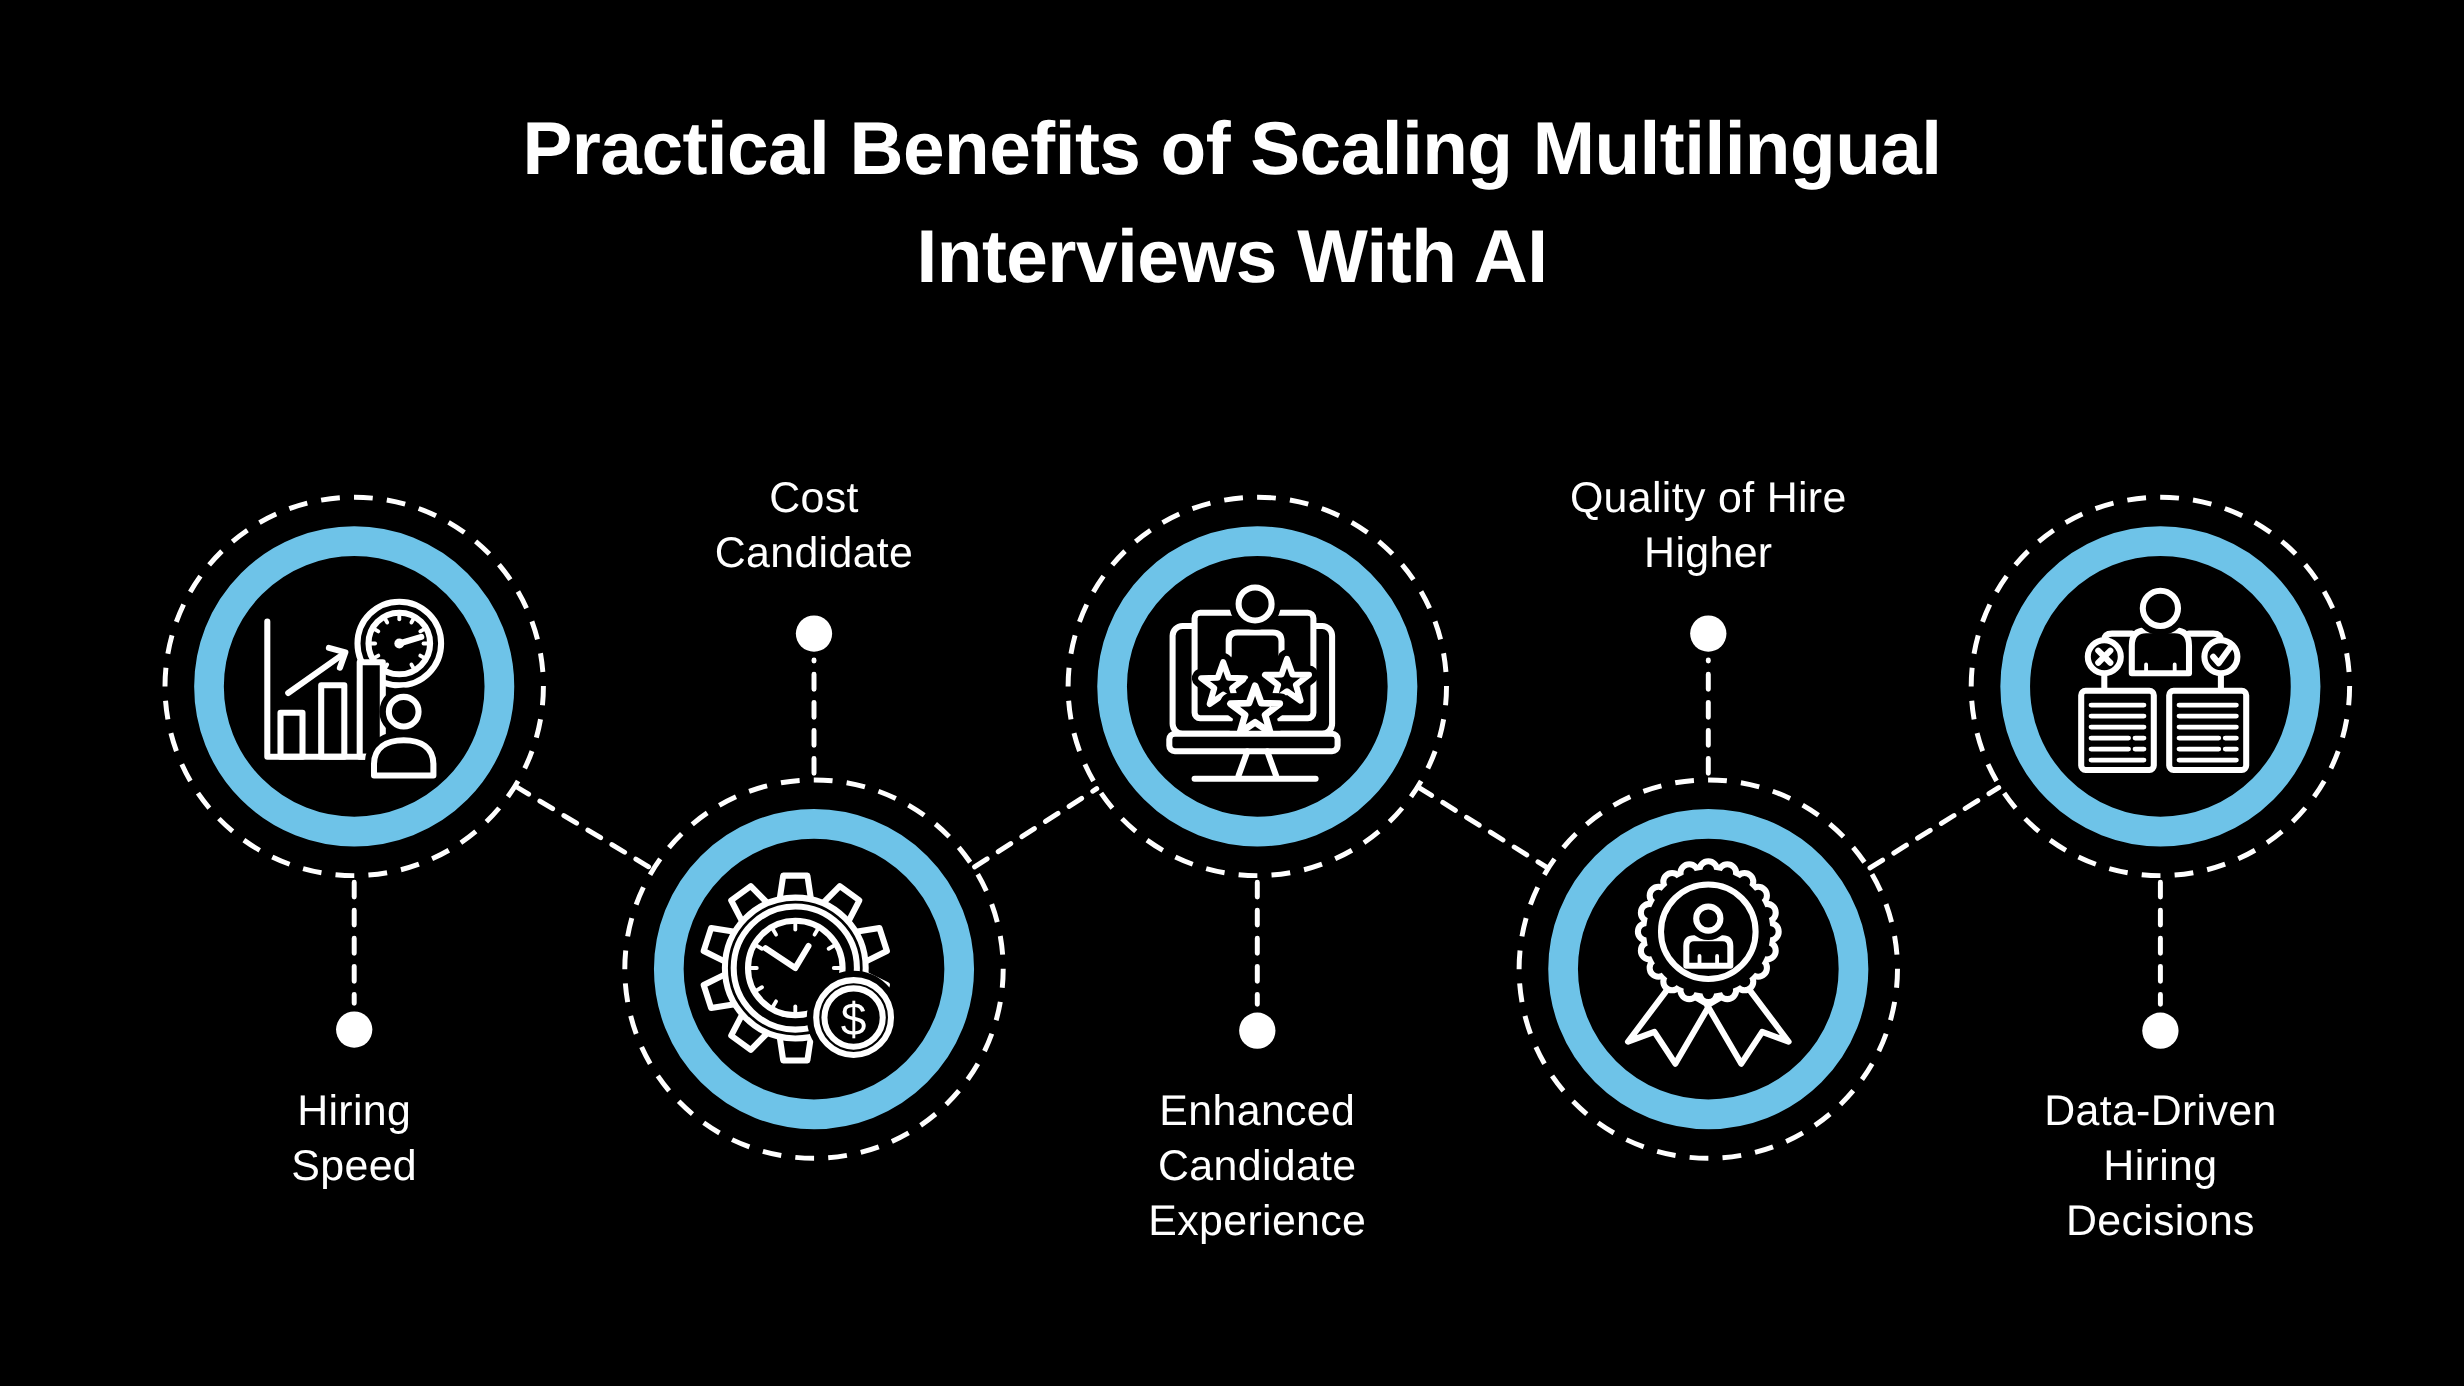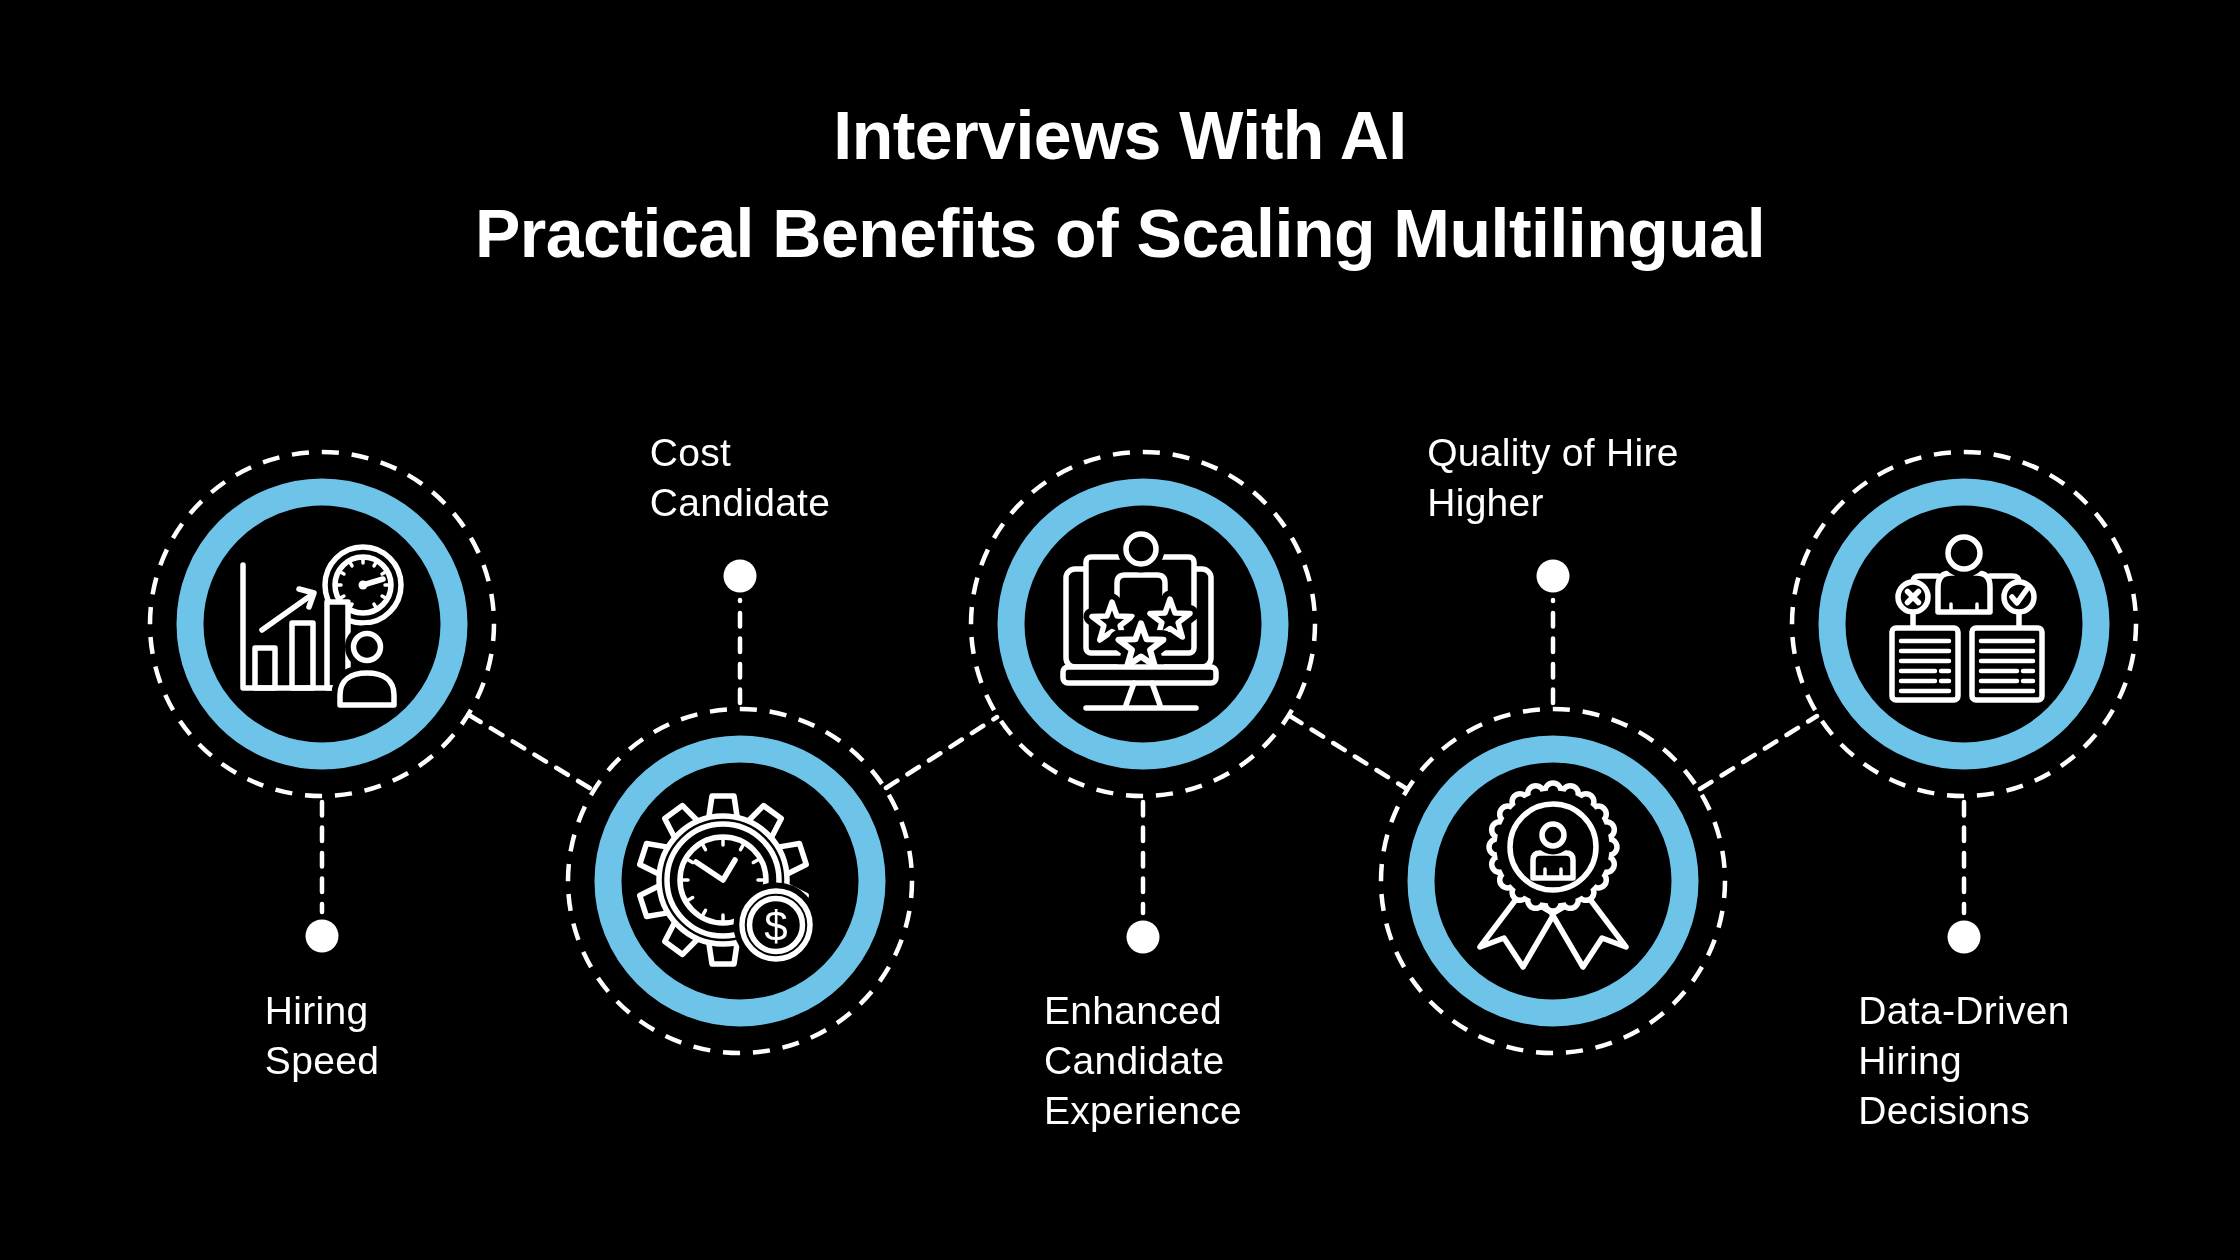--- a/index.html
+++ b/index.html
@@ -20,33 +20,33 @@
   .accentring{fill:none;stroke-width:27;}
   
   .s{stroke:#fff;stroke-width:5.5;fill:none;stroke-linecap:round;stroke-linejoin:round;}
   .knock{stroke:#fff;stroke-width:5.5;fill:#000;stroke-linejoin:round;stroke-linecap:round;}
   .halo{stroke:#000;stroke-width:17;fill:#000;stroke-linejoin:round;}
   .t{stroke:#fff;stroke-width:3.5;fill:none;stroke-linecap:round;}
   .docline{stroke:#fff;stroke-width:4.5;fill:none;stroke-linecap:round;}
   .coin-text{fill:#fff;font-family:"Liberation Sans",sans-serif;font-size:42px;font-weight:400;
              text-anchor:middle;dominant-baseline:central;}
   .label{
-    position:absolute;transform:translateX(-50%);text-align:left;color:#fff;
+    position:absolute;transform:translateX(-50%);text-align:center;color:#fff;
     font-size:39px;line-height:50px;font-weight:400;letter-spacing:0.3px;white-space:nowrap;
   }
   .label span{display:block;}
 </style>
 </head>
 <body>
 
 <div id="canvas">
 
   <div class="title">
+    <span>Practical Benefits of Scaling Multilingual</span>
     <span>Interviews With AI</span>
-    <span>Practical Benefits of Scaling Multilingual</span>
   </div>
 
   <svg class="connectors" width="2240" height="1260" viewBox="0 0 2240 1260">
     <path class="dashline" d="M469,715 L593,790"></path>
     <path class="dashline" d="M886,788 L997,717"></path>
     <path class="dashline" d="M1290,716 L1407,789"></path>
     <path class="dashline" d="M1700,789 L1817,716"></path>
 
     <path class="dashline" d="M322,802 L322,912"></path>
     <path class="dashline" d="M740,703 L740,600"></path>

